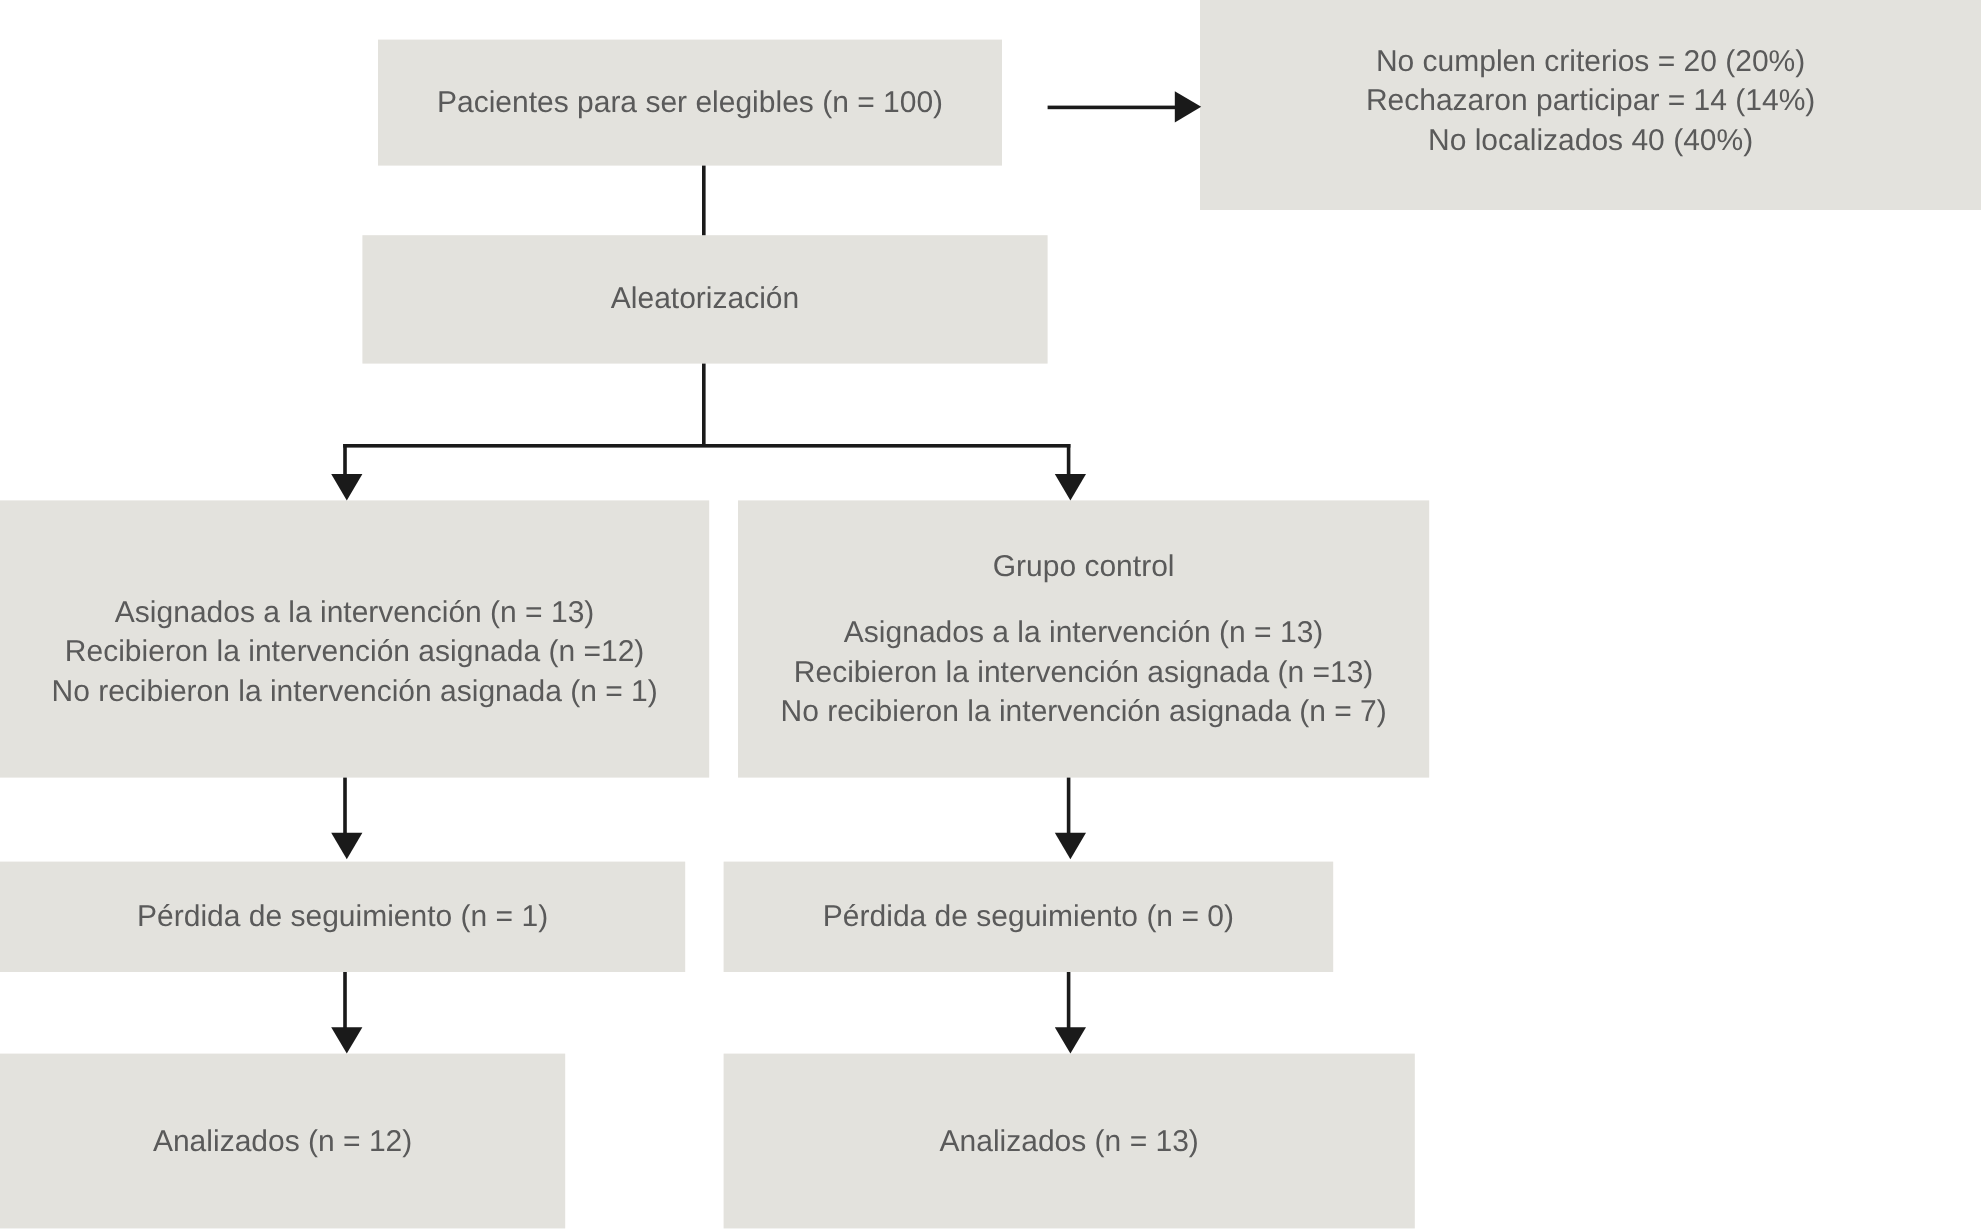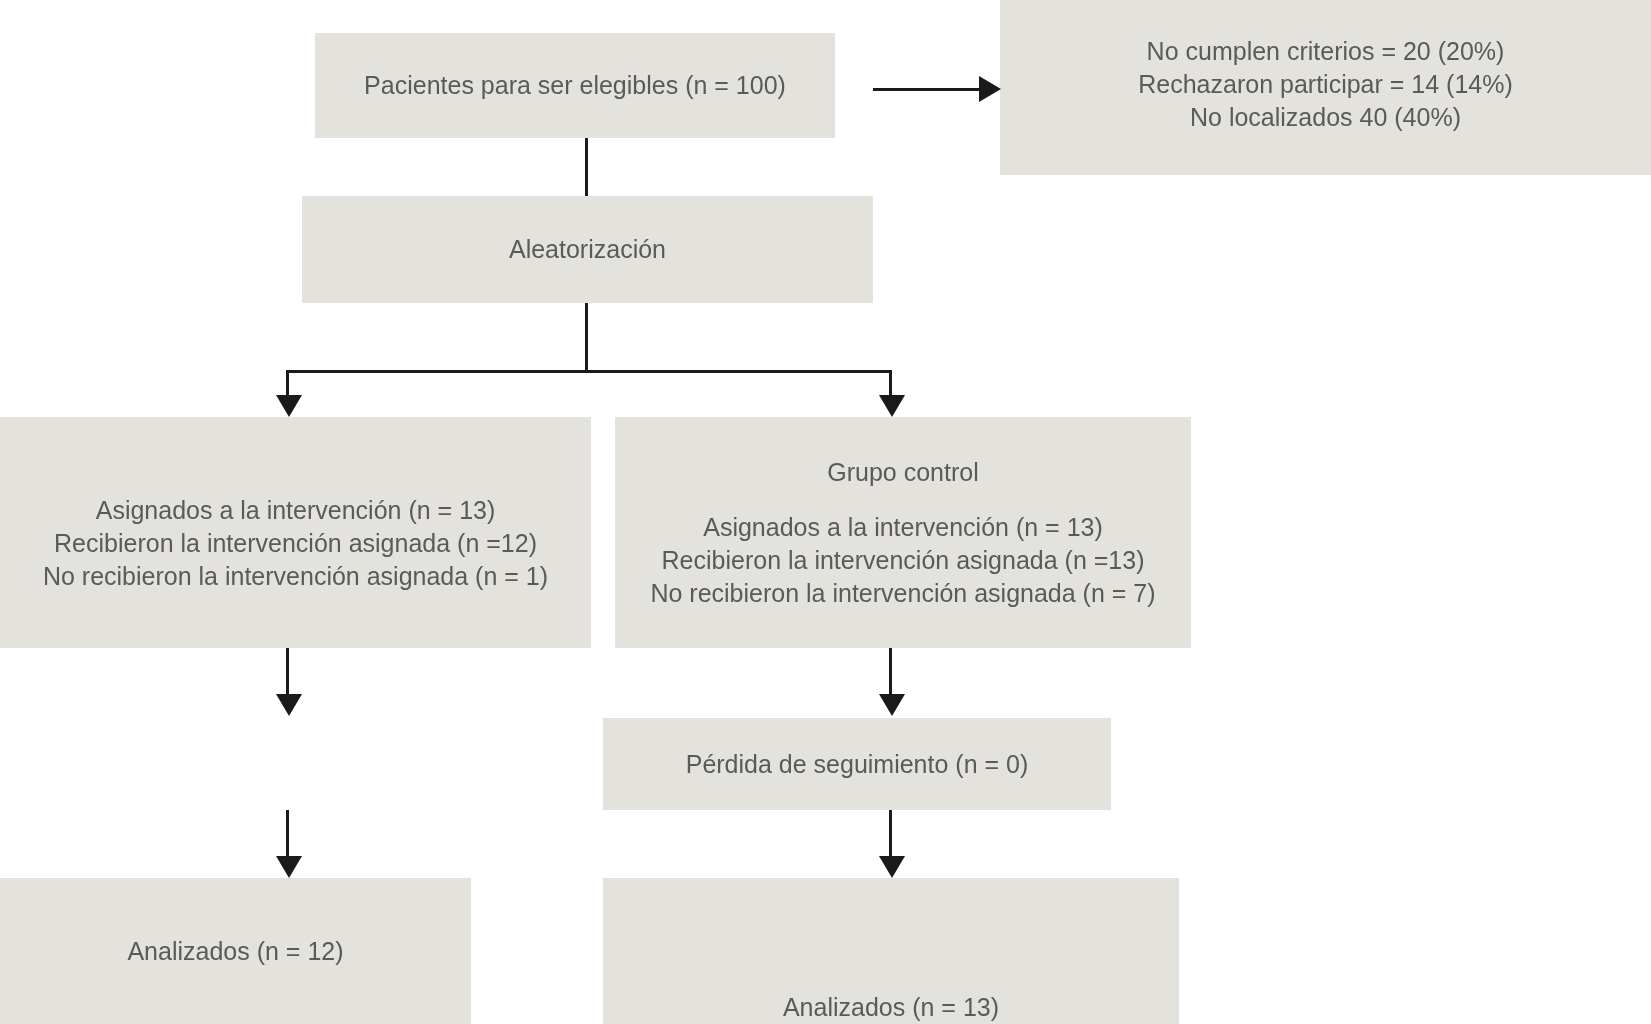--- a/index.html
+++ b/index.html
@@ -34,21 +34,21 @@
 
   
   #node-eligible   { left: 315px;  top: 33px;  width: 520px; height: 105px; }
   #node-excluded   { left: 1000px; top: -6px;  width: 651px; height: 181px; }
   #node-random     { left: 302px;  top: 196px; width: 571px; height: 107px; }
   #node-interv     { left: 0px;    top: 417px; width: 591px; height: 231px; }
   #node-control    { left: 603px;  top: 417px; width: 576px; height: 231px; margin-left: 12px; }
   #node-loss-left  { left: 0px;    top: 718px; width: 571px; height: 92px; }
   #node-loss-right { left: 603px;  top: 718px; width: 508px; height: 92px; }
   #node-anal-left  { left: 0px;    top: 878px; width: 471px; height: 146px; align-items: center; }
-  #node-anal-right { left: 603px;  top: 878px; width: 576px; height: 146px; justify-content: flex-end; }
+  #node-anal-right { left: 603px;  top: 878px; width: 576px; height: 146px; }
 
   
   .conn {
     position: absolute;
     background: #1a1a1a;
   }
   .v { width: 3px; }
   .h { height: 3px; }
 
   .arrowhead-down {
@@ -119,20 +119,23 @@
   </div>
 
   <div class="node" id="node-control">
     <span class="line">Grupo control</span>
     <span class="gap"></span>
     <span class="line">Asignados a la intervención (n = 13)</span>
     <span class="line">Recibieron la intervención asignada (n =13)</span>
     <span class="line">No recibieron la intervención asignada (n = 7)</span>
   </div>
 
+  <div class="node" id="node-loss-left">
+    <span class="line">Pérdida de seguimiento (n = 1)</span>
+  </div>
 
   <div class="node" id="node-loss-right">
     <span class="line">Pérdida de seguimiento (n = 0)</span>
   </div>
 
   <div class="node" id="node-anal-left">
     <span class="line">Analizados (n = 12)</span>
   </div>
 
   <div class="node" id="node-anal-right">

